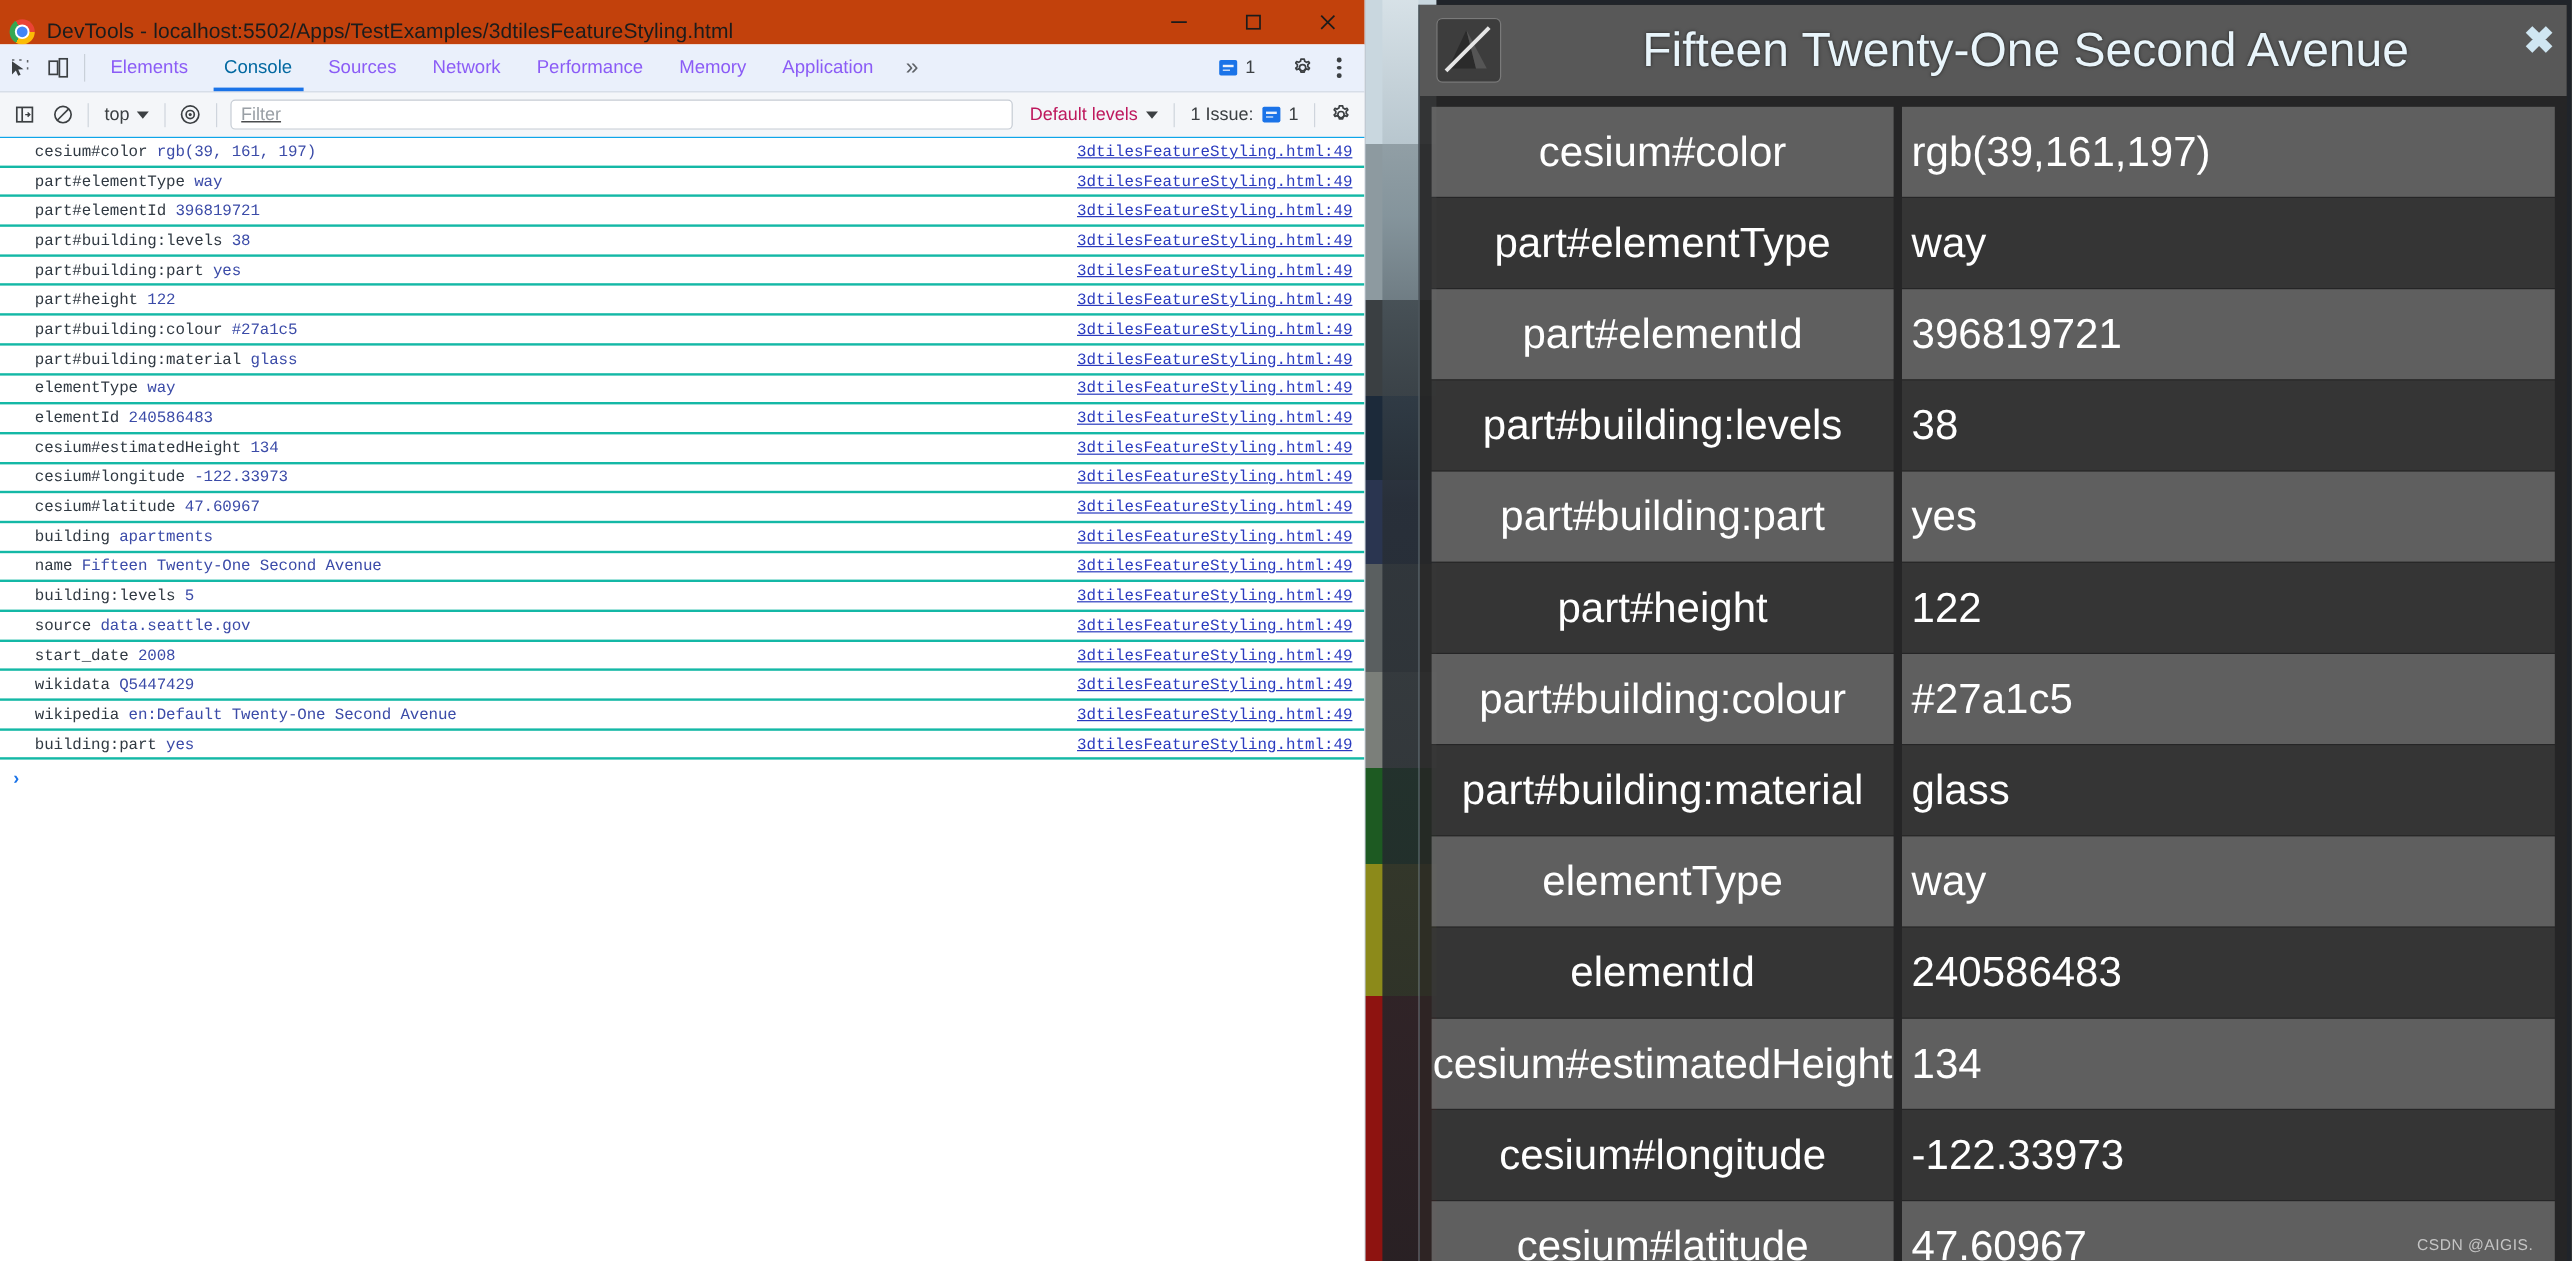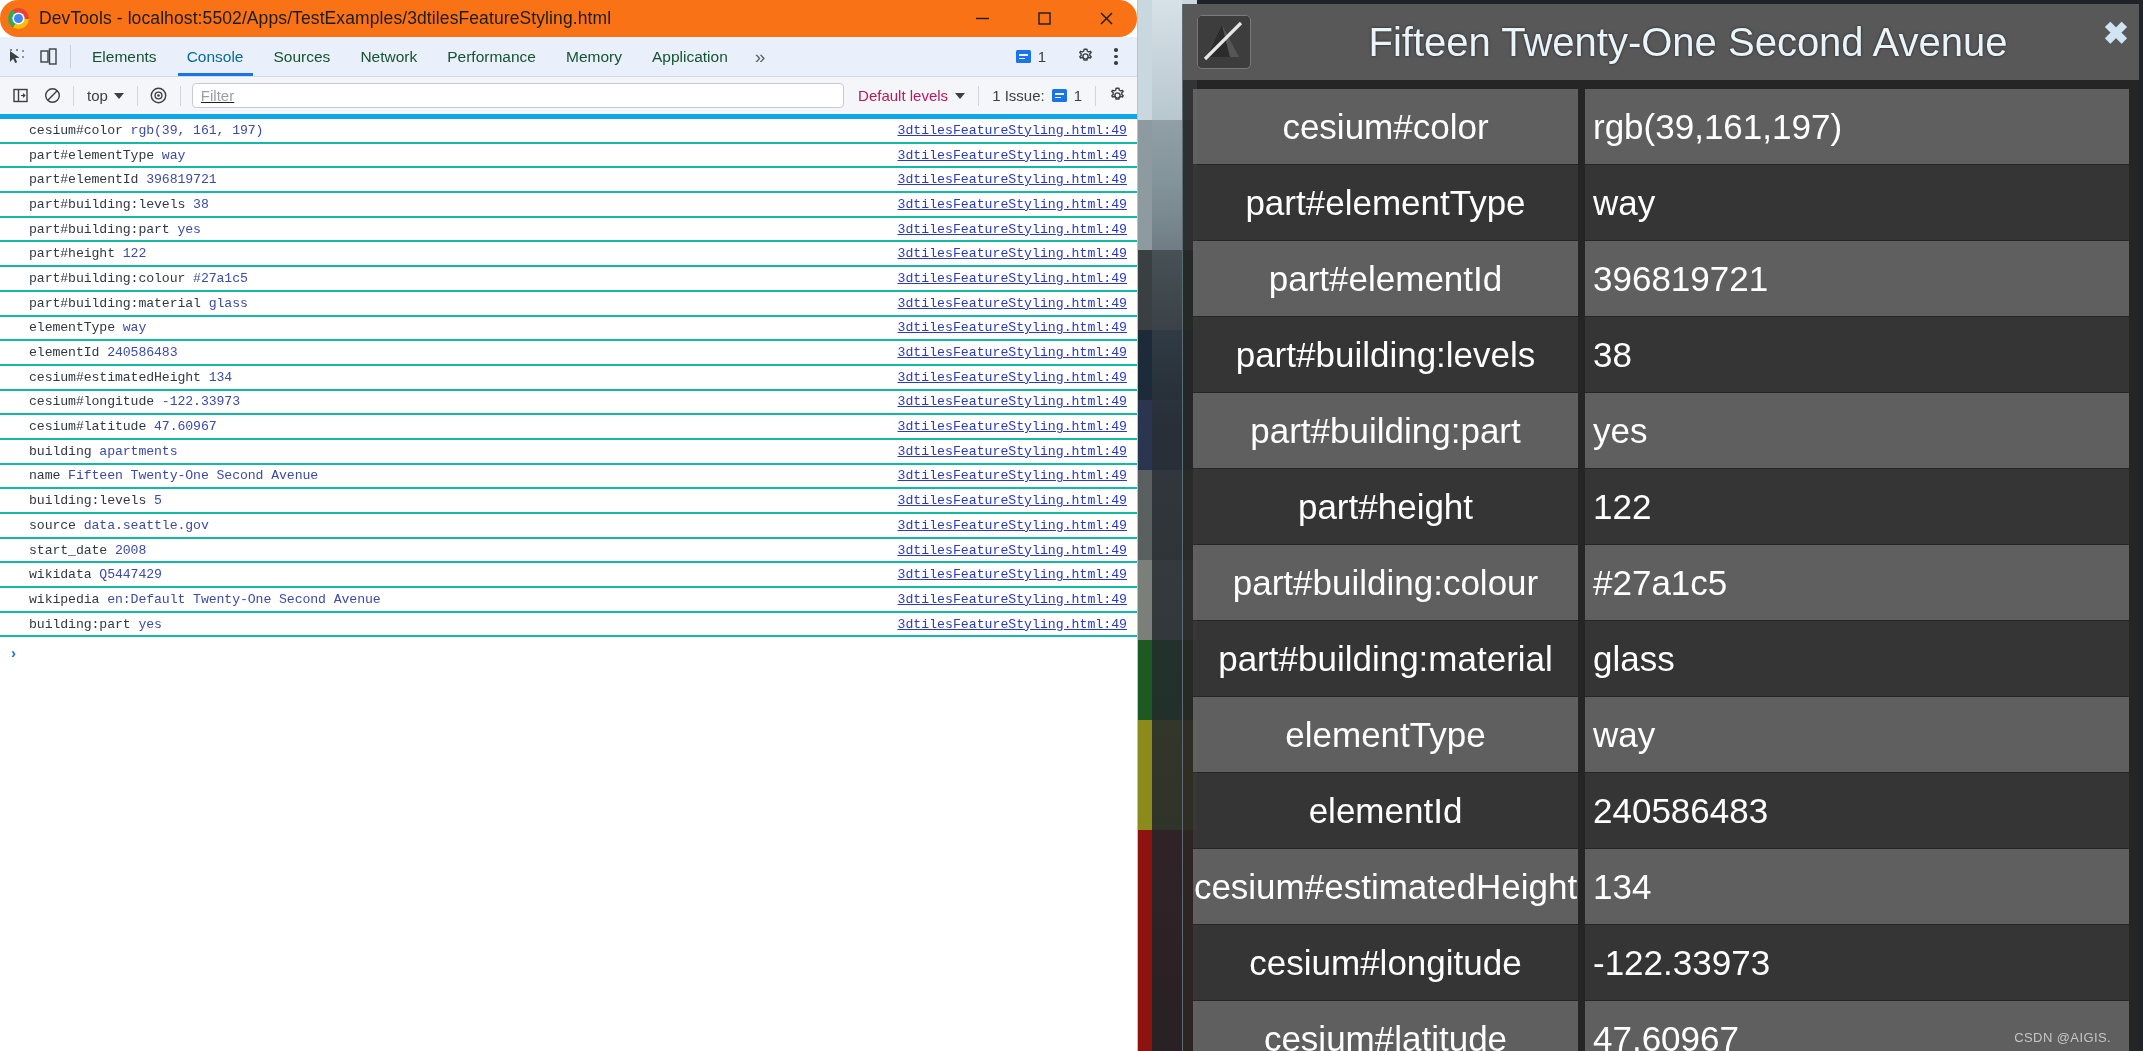--- a/index.html
+++ b/index.html
@@ -64,25 +64,24 @@
     background: #ffffff;
     display: flex;
     flex-direction: column;
     box-shadow: 0 0 0 1px #b9c2cc;
   }
 
   
   .titlebar {
     height: 37px;
     min-height: 37px;
-    background: #f97316;
-    display: flex;
-    align-items: center;
-    position: relative;
-    border-radius: 18px;
+    background: #c2410c;
+    display: flex;
+    align-items: flex-end;
+    position: relative;
   }
   .chrome-logo {
     width: 21px; height: 21px;
     margin-left: 8px;
     border-radius: 50%;
     position: relative;
     background: conic-gradient(from -30deg, #ea4335 0deg 120deg, #fbbc05 120deg 240deg, #34a853 240deg 360deg);
     flex: 0 0 auto;
   }
   .chrome-logo::after {
@@ -142,21 +141,21 @@
   }
   .tabs {
     display: flex;
     align-items: stretch;
   }
   .tab {
     padding: 0 15px;
     display: flex;
     align-items: center;
     font-size: 15.5px;
-    color: #14532d;
+    color: #8b5cf6;
     white-space: nowrap;
     position: relative;
   }
   .tab.active {
     color: #0369a1;
     text-align: center;
   }
   .tab.active::after {
     content: "";
     position: absolute;
@@ -216,21 +215,21 @@
     display: block;
   }
 
   
   .filterbar {
     height: 37px;
     min-height: 37px;
     background: #f4f6f9;
     display: flex;
     align-items: center;
-    border-bottom: 5px solid #0ea5e9;
+    border-bottom: 1px solid #0ea5e9;
     padding: 0 4px;
   }
   .fb-btn {
     width: 32px; height: 30px;
     display: flex;
     align-items: center;
     justify-content: center;
     color: #5f6368;
   }
   .fb-sep {

